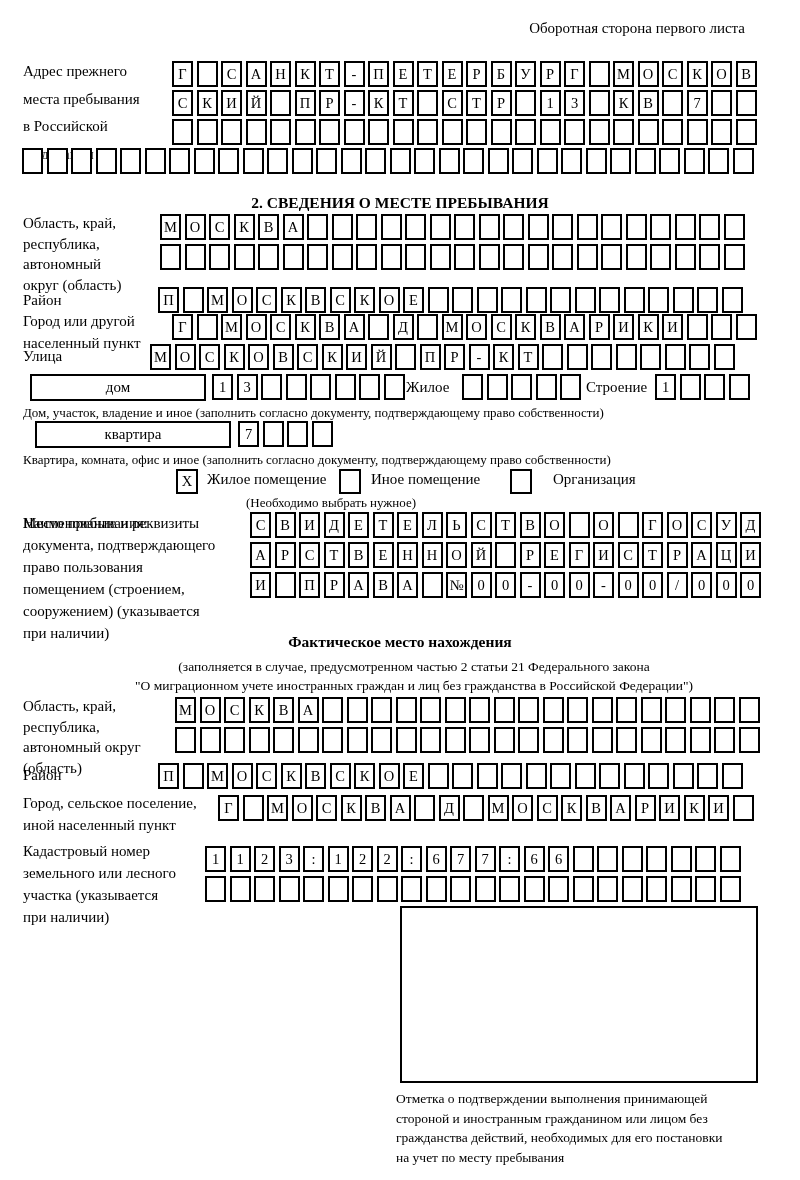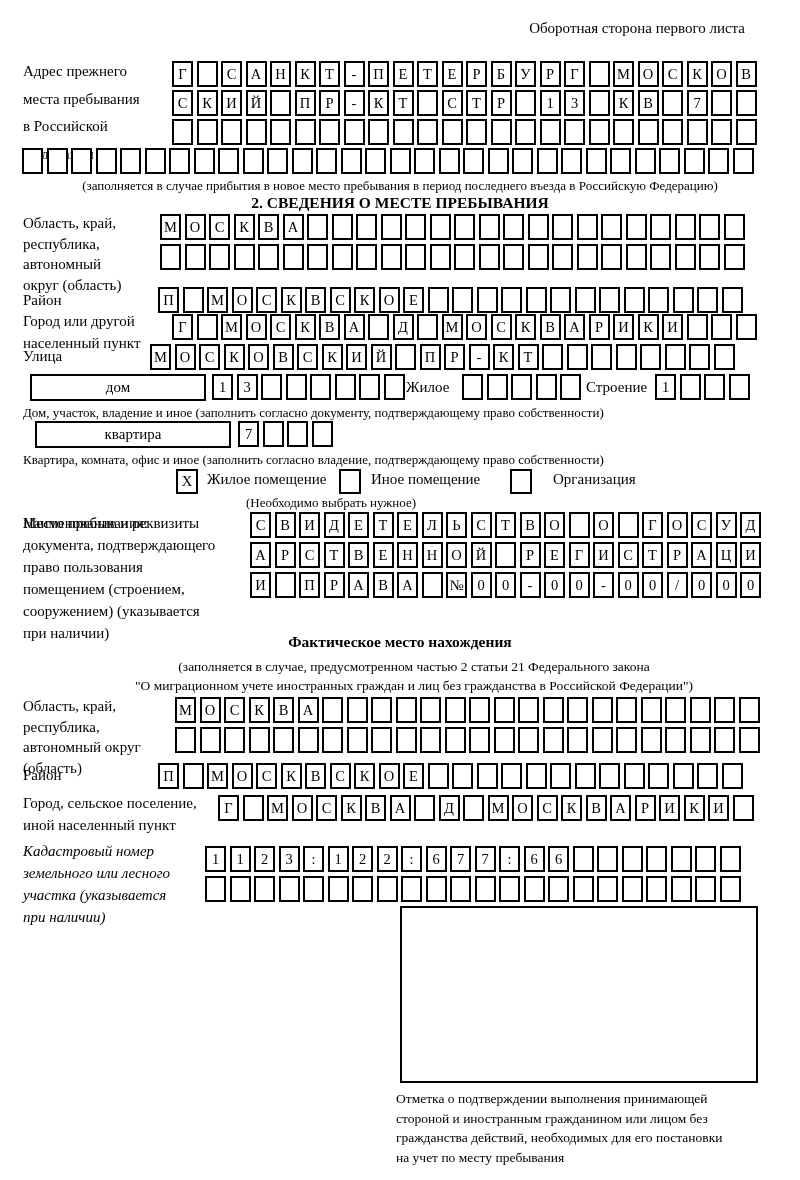--- a/index.html
+++ b/index.html
@@ -150,21 +150,20 @@
       <span class="cell"></span>
       <span class="cell"></span>
       <span class="cell"></span>
       <span class="cell"></span>
       <span class="cell"></span>
       <span class="cell"></span>
       <span class="cell"></span>
       <span class="cell"></span>
       <span class="cell"></span>
     </div>
-  <div class="abs center note" style="top:178px;">(заполняется в случае прибытия в новое место пребывания в период последнего въезда в Российскую Федерацию)</div>
 
   <div class="abs center bold" style="top:194px; font-size:15.5px;">2. СВЕДЕНИЯ О МЕСТЕ ПРЕБЫВАНИЯ</div>
 
   <div class="abs lbl lh20" style="left:23px; top:213px;">Область, край,
 республика,
 автономный
 округ (область)</div>
   <div class="abs boxrow" style="left:160px; top:214px;">
       <span class="cell">М</span>
       <span class="cell">О</span>
@@ -331,21 +330,21 @@
     </div>
   <div class="abs note" style="left:23px; top:405px;">Дом, участок, владение и иное (заполнить согласно документу, подтверждающему право собственности)</div>
 
   <div class="abs wbox" style="left:35px; top:421px; width:196px;">квартира</div>
   <div class="abs boxrow" style="left:238px; top:421px;">
       <span class="cell">7</span>
       <span class="cell"></span>
       <span class="cell"></span>
       <span class="cell"></span>
     </div>
-  <div class="abs note" style="left:23px; top:452px;">Квартира, комната, офис и иное (заполнить согласно владение, подтверждающему право собственности)</div>
+  <div class="abs note" style="left:23px; top:452px;">Квартира, комната, офис и иное (заполнить согласно документу, подтверждающему право собственности)</div>
 
   <div class="abs lbl" style="left:23px; top:471px;margin-top:44px;">Место пребывания:</div>
   <div class="abs boxrow" style="left:176px; top:469px;">
       <span class="cell cbox">X</span>
     </div>
   <div class="abs lbl" style="left:207px; top:471px;">Жилое помещение</div>
   <div class="abs boxrow" style="left:339px; top:469px;">
       <span class="cell cbox"></span>
     </div>
   <div class="abs lbl" style="left:371px; top:471px;">Иное помещение</div>
@@ -540,21 +539,21 @@
       <span class="cell">К</span>
       <span class="cell">В</span>
       <span class="cell">А</span>
       <span class="cell">Р</span>
       <span class="cell">И</span>
       <span class="cell">К</span>
       <span class="cell">И</span>
       <span class="cell"></span>
     </div>
 
-  <div class="abs lbl lh22" style="left:23px; top:840px;font-style:italic;">Кадастровый номер
+  <div class="abs lbl lh22" style="left:23px; top:840px;">Кадастровый номер
 земельного или лесного
 участка (указывается
 при наличии)</div>
   <div class="abs boxrow" style="left:205px; top:846px;">
       <span class="cell">1</span>
       <span class="cell">1</span>
       <span class="cell">2</span>
       <span class="cell">3</span>
       <span class="cell">:</span>
       <span class="cell">1</span>

